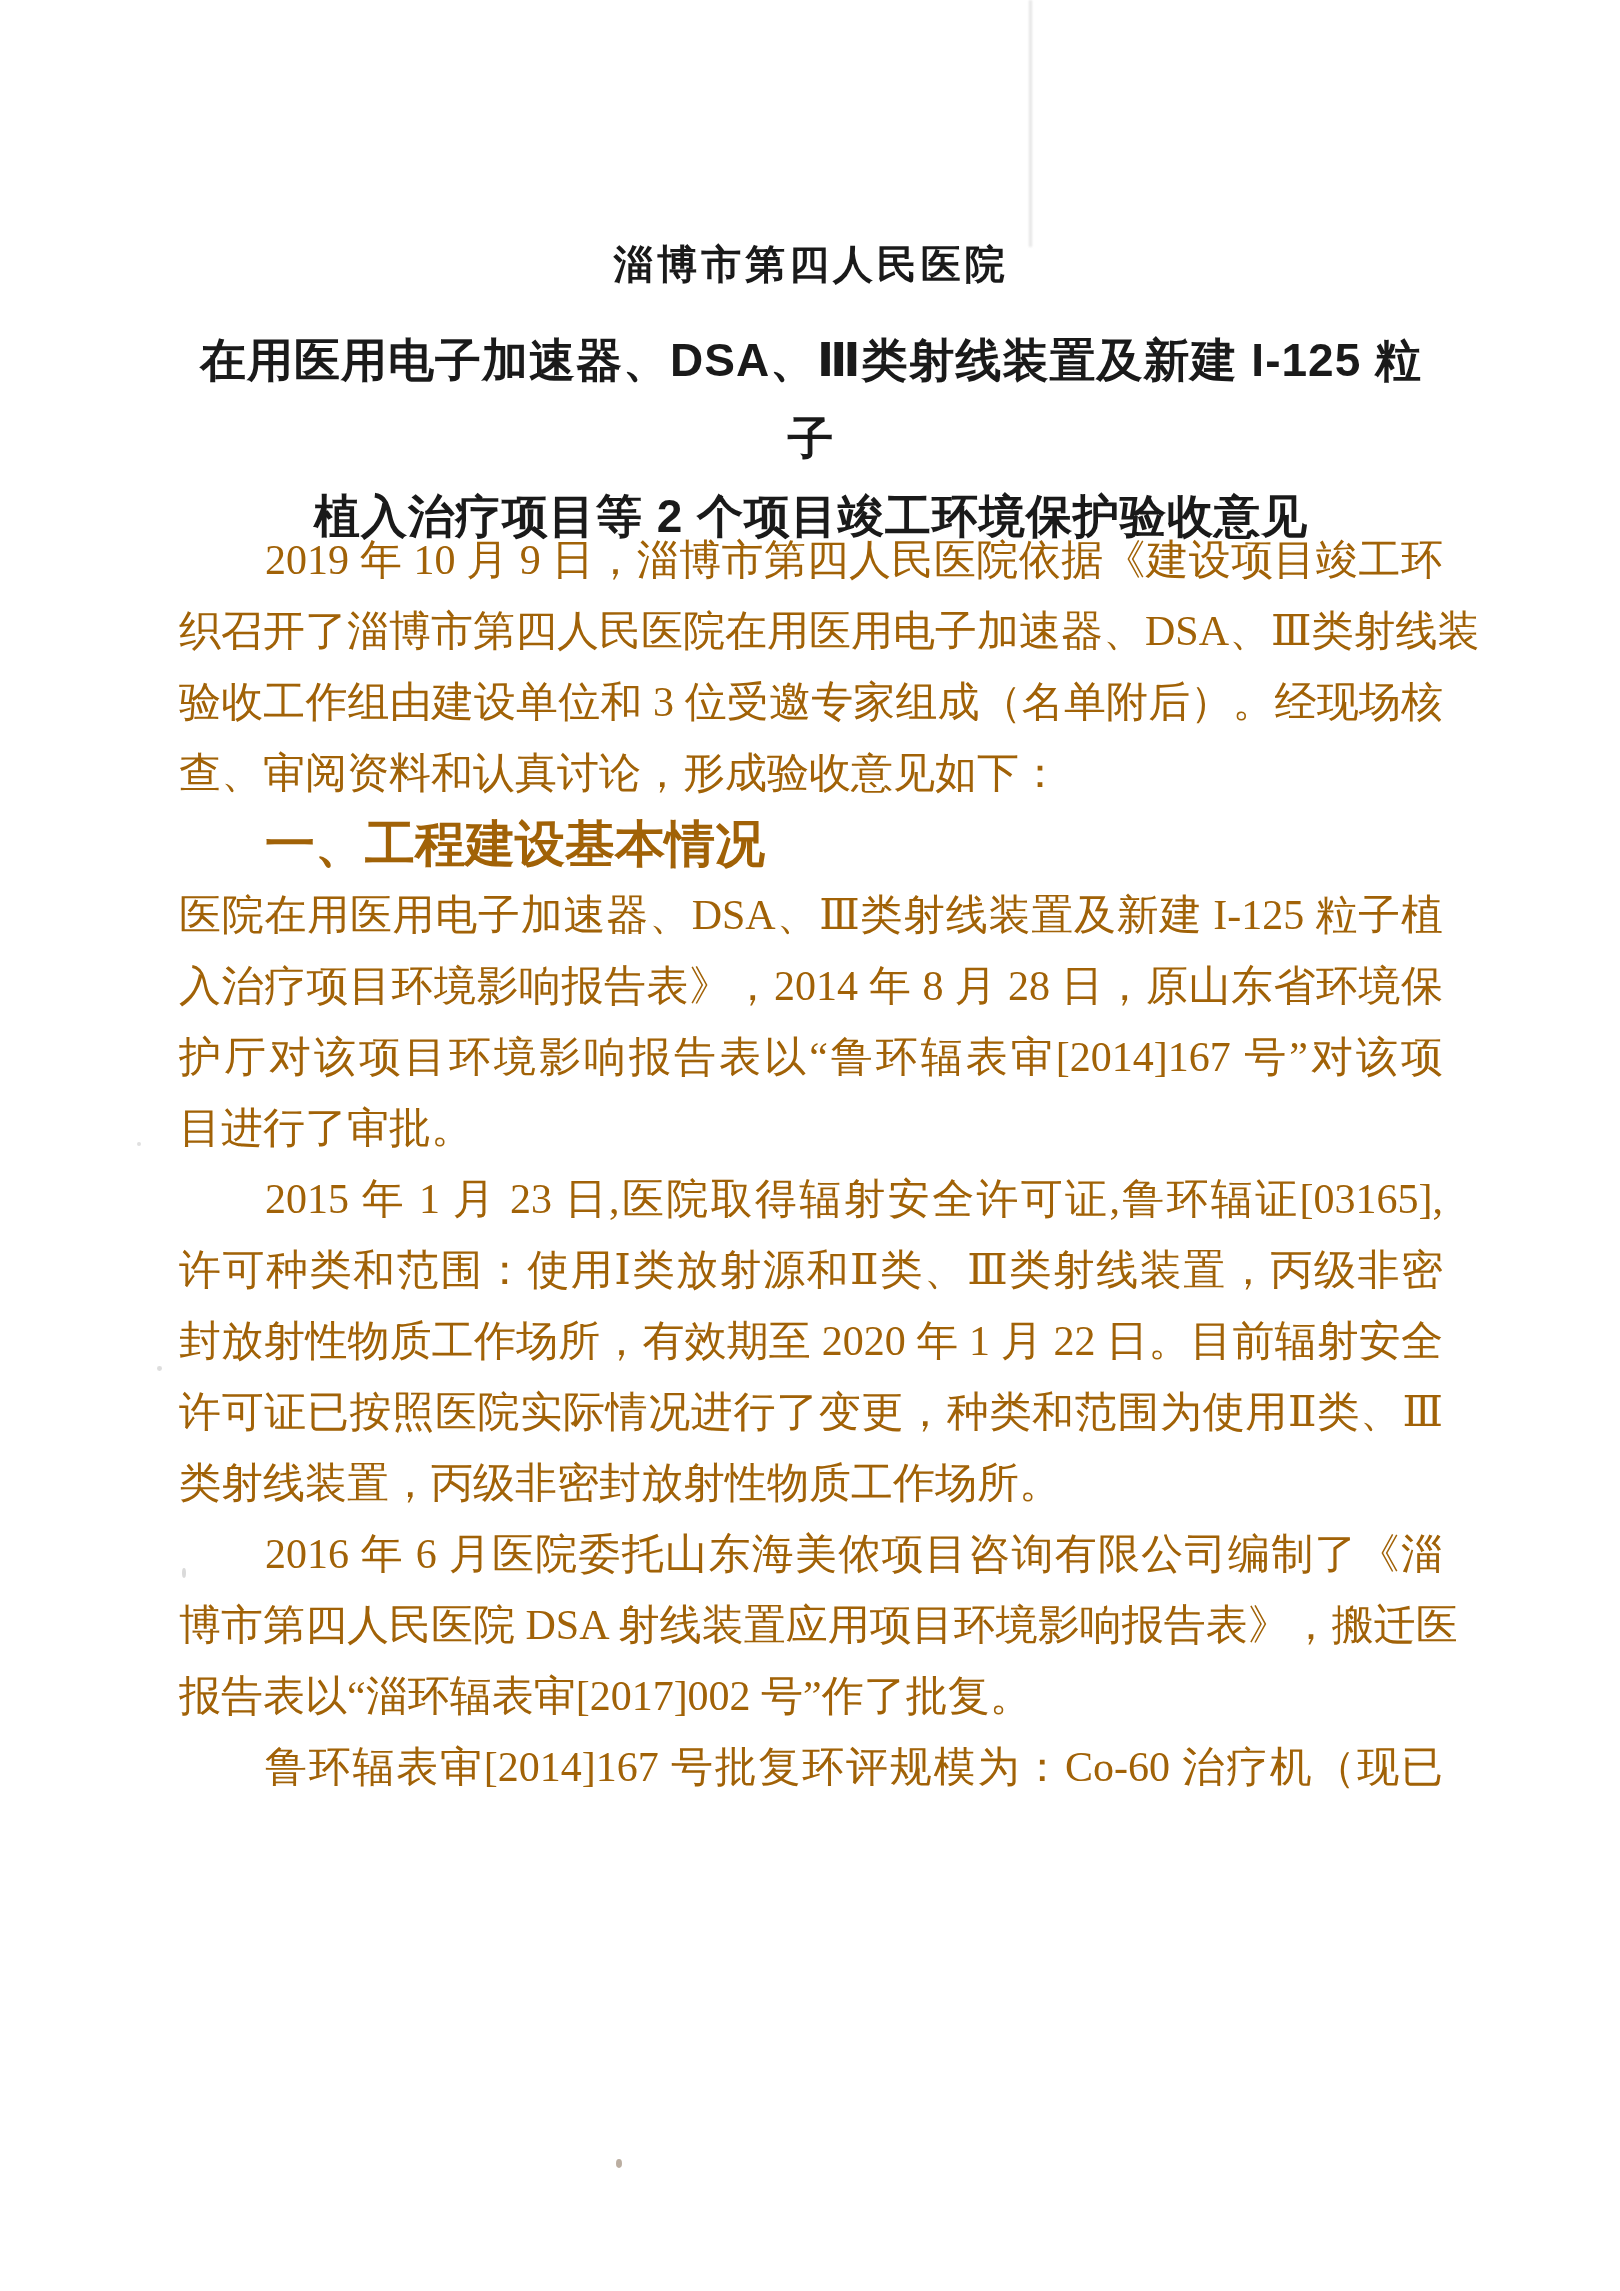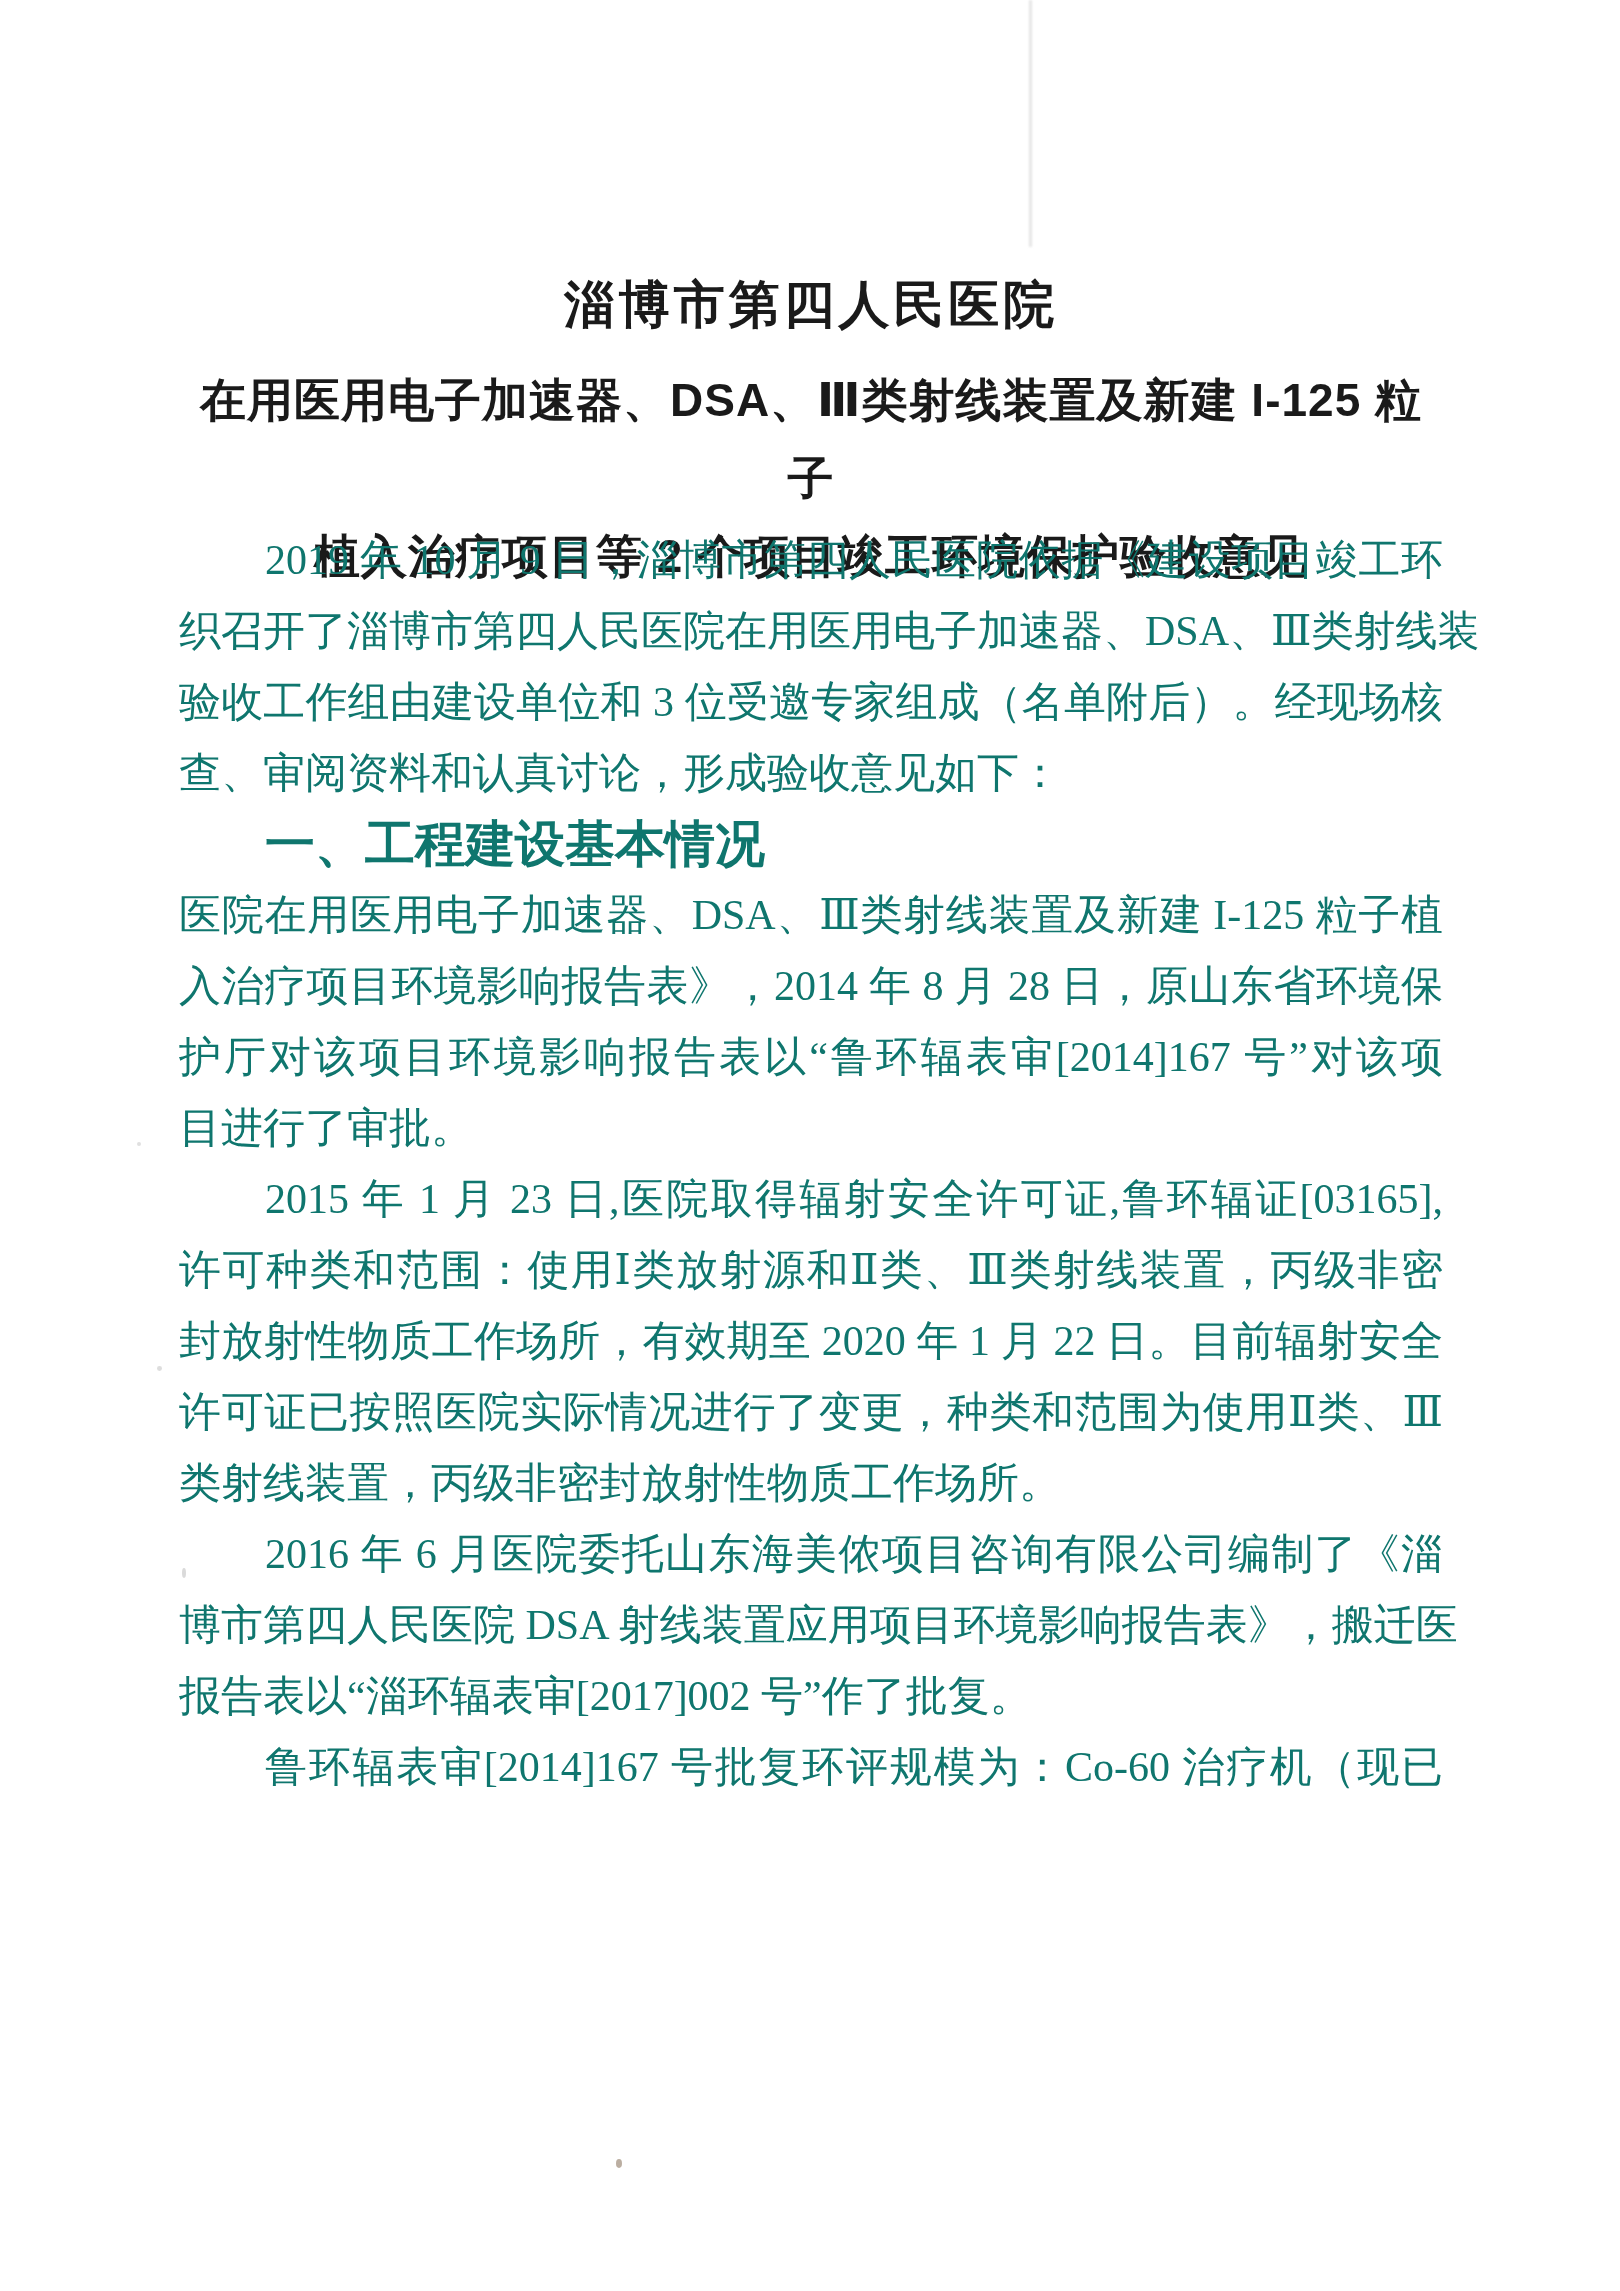--- a/index.html
+++ b/index.html
@@ -13,45 +13,44 @@
   }
   
   .doc-header{
     position:absolute;
     left:179px;width:1264px;top:235px;
     text-align:center;
     font-family:"Liberation Sans","DejaVu Sans",sans-serif;
     font-weight:700;
   }
   .doc-header .title{
-    font-size:51px;
+    font-size:40px;
     line-height:59px;
     letter-spacing:3.9px;
     margin-bottom:27.4px;
-    margin-top:40px;
   }
   .doc-header .subtitle{
     font-size:46px;
     line-height:78px;
     letter-spacing:1px;
   }
   
   .body-text{
     position:absolute;
     left:179px;width:1264px;top:525px;
   }
   .line{
     font-size:42px;
     line-height:71px;
     min-height:71px;
     white-space:nowrap;
     text-align:justify;
     text-align-last:justify;
     text-justify:inter-character;
-    color:#0f766e;
+    color:#a16207;
   }
   .line.last{text-align-last:left;white-space:normal;}
   .line.indent{text-indent:86px;}
   .line.heading{
     font-family:"Liberation Sans","DejaVu Sans",sans-serif;
     font-weight:700;
     font-size:50px;
     text-align-last:left;
     white-space:normal;
   }

